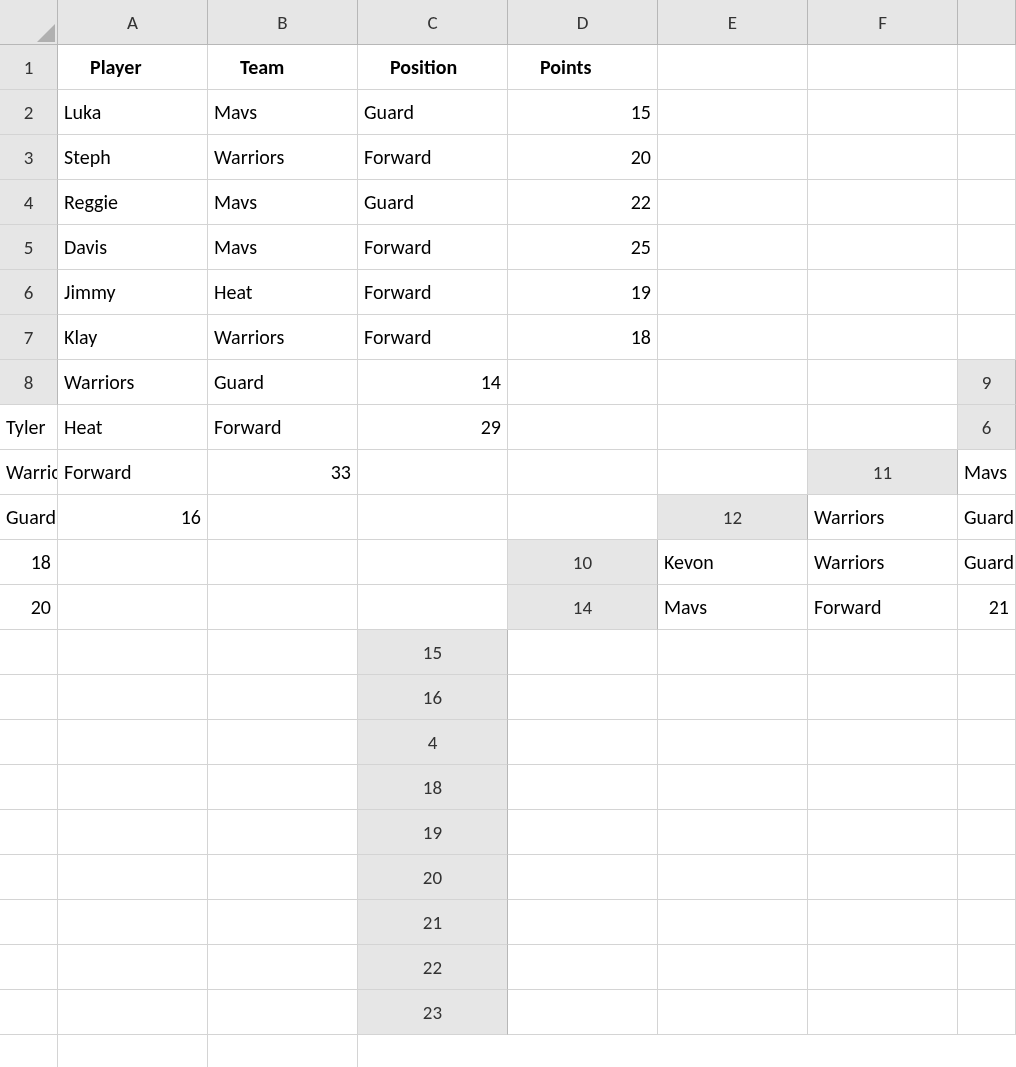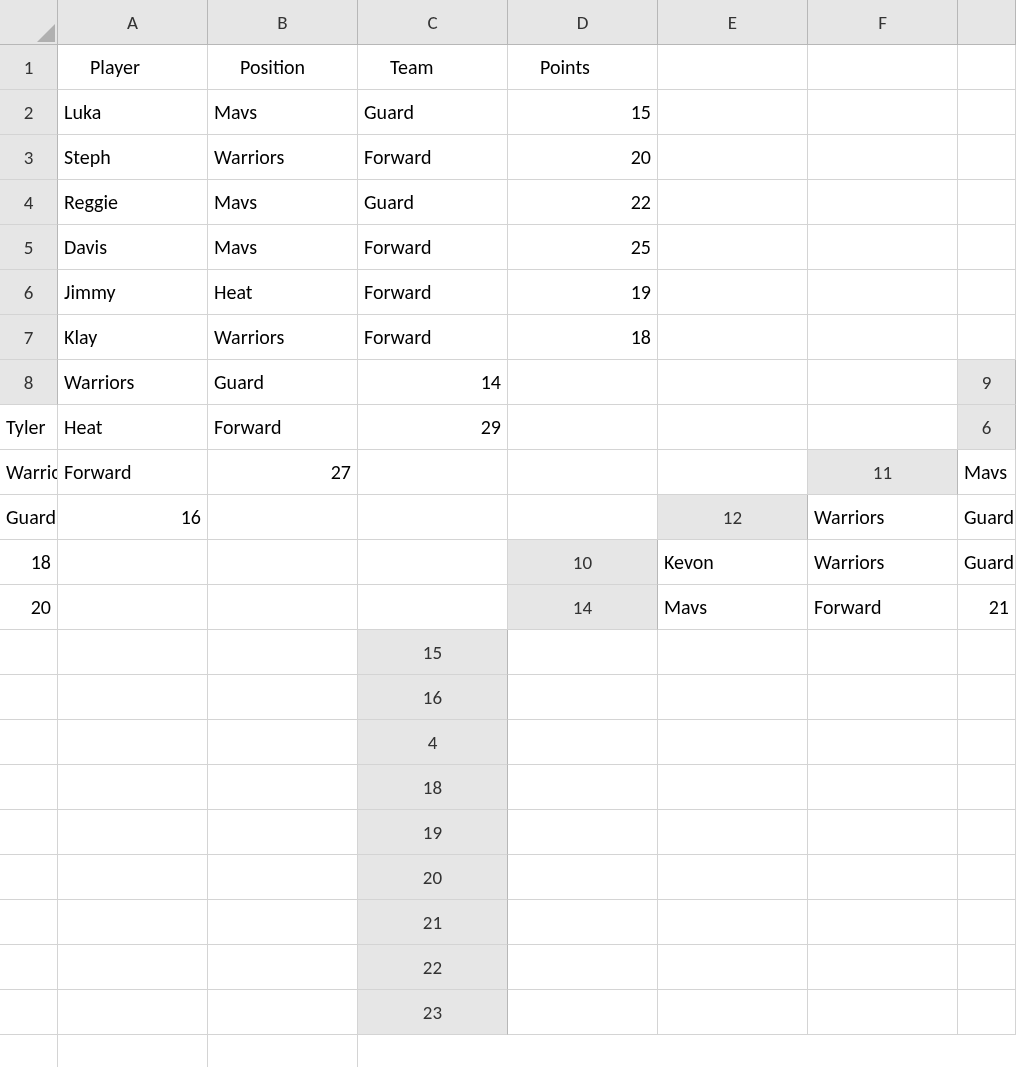--- a/index.html
+++ b/index.html
@@ -58,21 +58,21 @@
     border-bottom: 1px solid #d4d4d4;
     padding: 0 6px;
     display: flex;
     align-items: center;
     background: #fff;
     cursor: cell;
     overflow: hidden;
     white-space: nowrap;
   }
   .cell.num { justify-content: flex-end; }
-  .cell.bold { font-weight: 400; padding-left: 32px; }
+  .cell.bold { font-weight: 700; padding-left: 32px; }
 </style>
 </head>
 <body>
 
 <div class="sheet">
 
   <div class="corner">
     <svg width="18" height="18">
       <polygon points="18,0 18,18 0,18" fill="#b0b0b0"></polygon>
     </svg>
@@ -80,22 +80,22 @@
   <div class="col-header">A</div>
   <div class="col-header">B</div>
   <div class="col-header">C</div>
   <div class="col-header">D</div>
   <div class="col-header">E</div>
   <div class="col-header">F</div>
   <div class="col-header"></div>
 
   <div class="row-header">1</div>
   <div class="cell bold">Player</div>
+  <div class="cell bold">Team</div>
   <div class="cell bold">Position</div>
-  <div class="cell bold">Team</div>
   <div class="cell bold">Points</div>
   <div class="cell"></div>
   <div class="cell"></div>
   <div class="cell"></div>
 
   <div class="row-header">2</div>
   <div class="cell">Luka</div>
   <div class="cell">Mavs</div>
   <div class="cell">Guard</div>
   <div class="cell num">15</div>
@@ -161,21 +161,21 @@
   <div class="cell">Heat</div>
   <div class="cell">Forward</div>
   <div class="cell num">29</div>
   <div class="cell"></div>
   <div class="cell"></div>
   <div class="cell"></div>
 
   <div class="row-header">6</div>
   <div class="cell">Warriors</div>
   <div class="cell">Forward</div>
-  <div class="cell num">27</div>
+  <div class="cell num">33</div>
   <div class="cell"></div>
   <div class="cell"></div>
   <div class="cell"></div>
 
   <div class="row-header">11</div>
   <div class="cell">Mavs</div>
   <div class="cell">Guard</div>
   <div class="cell num">16</div>
   <div class="cell"></div>
   <div class="cell"></div>

